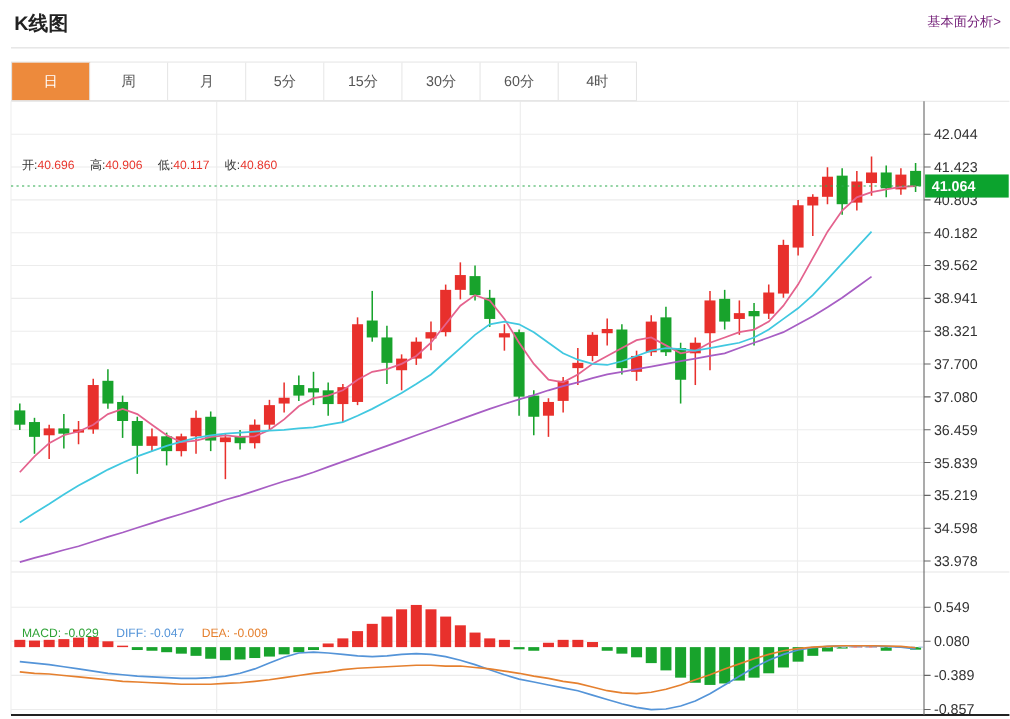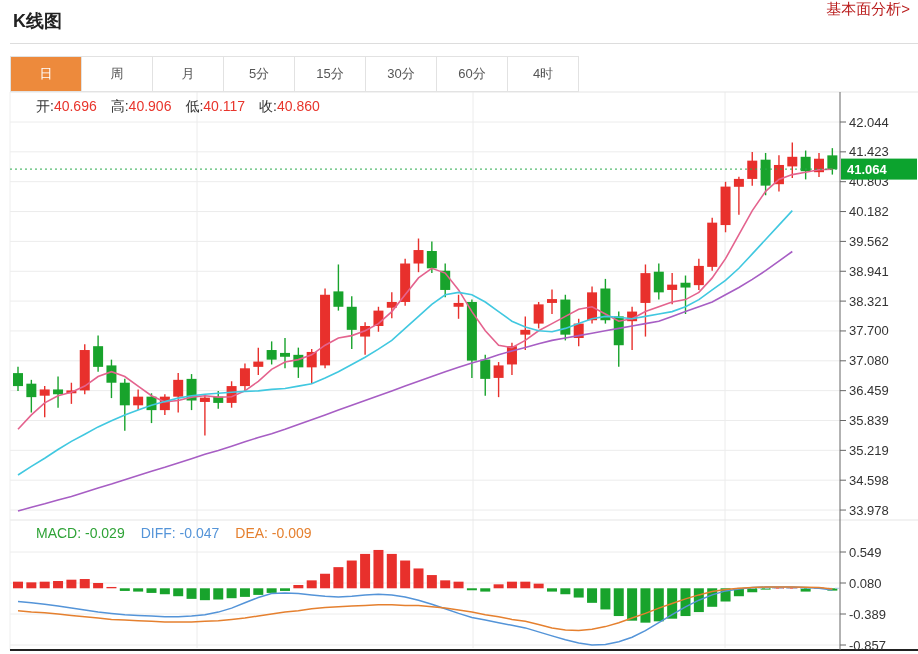--- a/index.html
+++ b/index.html
@@ -1,26 +1,26 @@
 <!DOCTYPE html>
 <html><head>
 <meta charset="utf-8">
 <style>
   html,body{margin:0;padding:0;background:#fff;}
   .page{position:relative;width:918px;height:654px;background:#fff;overflow:hidden;
         font-family:"Liberation Sans","DejaVu Sans",sans-serif;}
   .title{position:absolute;left:13px;top:9px;font-size:18px;font-weight:bold;color:#222;}
-  .analysis-link{position:absolute;right:8px;top:0;font-size:15px;color:#b91c1c;cursor:pointer;}
+  .analysis-link{position:absolute;right:8px;top:12px;font-size:12px;color:#701a75;cursor:pointer;}
   .title-divider{position:absolute;left:10px;right:0;top:43px;border-top:1px solid #ddd;}
   .tabs{position:absolute;left:10px;top:56px;display:flex;border:1px solid #e2e2e2;background:#fff;}
   .tab{width:70px;height:34px;line-height:34px;text-align:center;font-size:13px;color:#555;
        border-right:1px solid #e2e2e2;cursor:pointer;background:#fff;}
   .tab:last-child{border-right:none;}
   .tab.active{background:#ed8a3c;color:#fff;}
-  .legend-row{position:absolute;left:36px;font-size:14px;white-space:nowrap;}
+  .legend-row{position:absolute;left:20px;font-size:11px;white-space:nowrap;margin-top:45px;}
   .legend-ohlc{top:98px;}
   .legend-ma{top:118px;}
   .legend-macd{top:525px;}
   .lbl{color:#333;}
   .val-red{color:#e8352c;margin-right:14px;}
   .ma5{color:#e4638e;margin-right:16px;}
   .ma10{color:#41c8e0;margin-right:16px;}
   .ma20{color:#a75ec4;}
   .macd-g{color:#2fa337;margin-right:16px;}
   .diff-b{color:#5494d8;margin-right:16px;}

